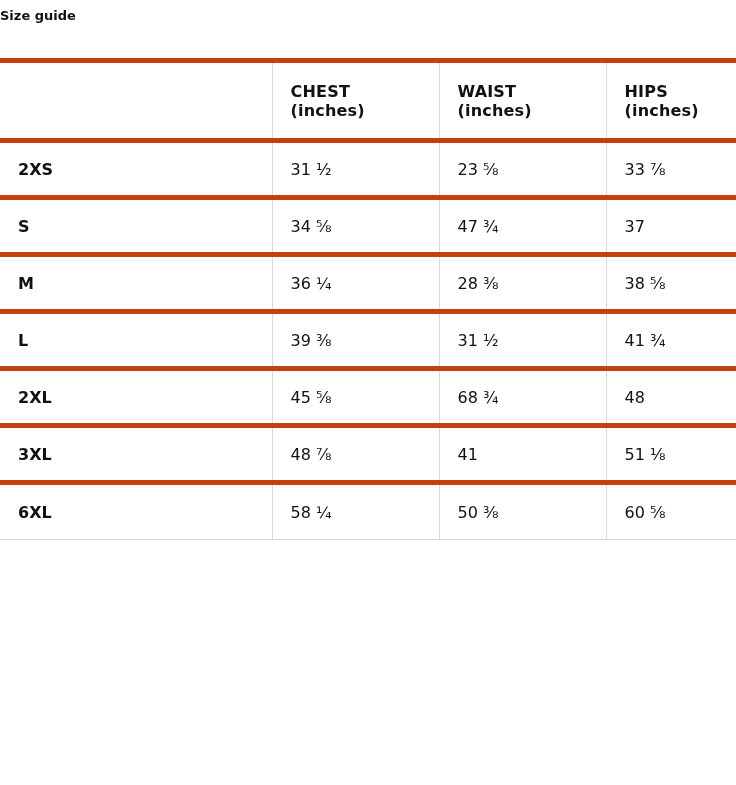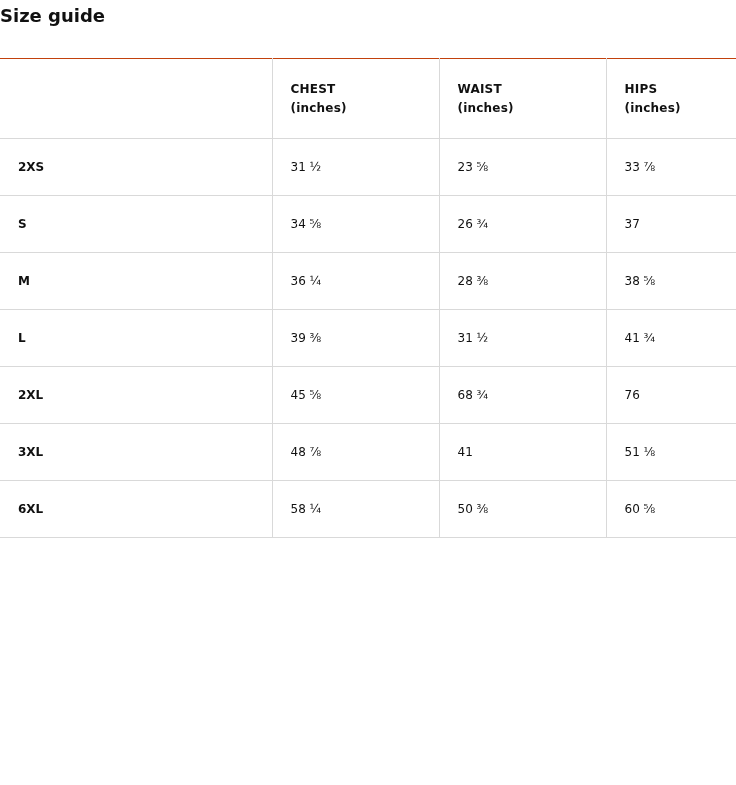--- a/index.html
+++ b/index.html
@@ -12,48 +12,48 @@
     height: 785px;
     font-family: "DejaVu Sans", sans-serif;
     color: #111111;
     overflow: hidden;
   }
   .page {
     width: 736px;
     box-sizing: border-box;
   }
   .page-title {
-    font-size: 18px;
+    font-size: 13px;
     font-weight: bold;
     color: #111111;
     margin: 6px 0 0 0;
     padding: 0 0 0 0;
     line-height: 20px;
   }
   table.size-table {
     width: 736px;
     border-collapse: collapse;
     margin-top: 32px;
     table-layout: fixed;
   }
   table.size-table col.c0 { width: 272px; }
   table.size-table col.c1 { width: 167px; }
   table.size-table col.c2 { width: 167px; }
   table.size-table col.c3 { width: 130px; }
 
   table.size-table th,
   table.size-table td {
-    border-top: 1px solid #c2410c;
+    border-top: 5px solid #c2410c;
     border-bottom: 1px solid #d9d9d9;
     border-right: 1px solid #d9d9d9;
     border-left: none;
     padding: 0 0 0 18px;
     text-align: left;
     vertical-align: middle;
-    font-size: 12px;
+    font-size: 16px;
     line-height: 19px;
     font-weight: normal;
     box-sizing: border-box;
     margin-left: 42px;
   }
   table.size-table thead th {
     height: 80px;
     font-weight: bold;
     color: #111111;
     letter-spacing: 0.2px;
@@ -111,40 +111,40 @@
     <tbody>
       <tr>
         <td class="rowhead">2XS</td>
         <td>31 ½</td>
         <td>23 ⅝</td>
         <td>33 ⅞</td>
       </tr>
       <tr>
         <td class="rowhead">S</td>
         <td>34 ⅝</td>
-        <td>26 ¾</td>
+        <td>47 ¾</td>
         <td>37</td>
       </tr>
       <tr>
         <td class="rowhead">M</td>
         <td>36 ¼</td>
         <td>28 ⅜</td>
         <td>38 ⅝</td>
       </tr>
       <tr>
         <td class="rowhead">L</td>
         <td>39 ⅜</td>
         <td>31 ½</td>
         <td>41 ¾</td>
       </tr>
       <tr>
         <td class="rowhead">2XL</td>
         <td>45 ⅝</td>
         <td>68 ¾</td>
-        <td>76</td>
+        <td>48</td>
       </tr>
       <tr>
         <td class="rowhead">3XL</td>
         <td>48 ⅞</td>
         <td>41</td>
         <td>51 ⅛</td>
       </tr>
       <tr>
         <td class="rowhead">6XL</td>
         <td>58 ¼</td>

